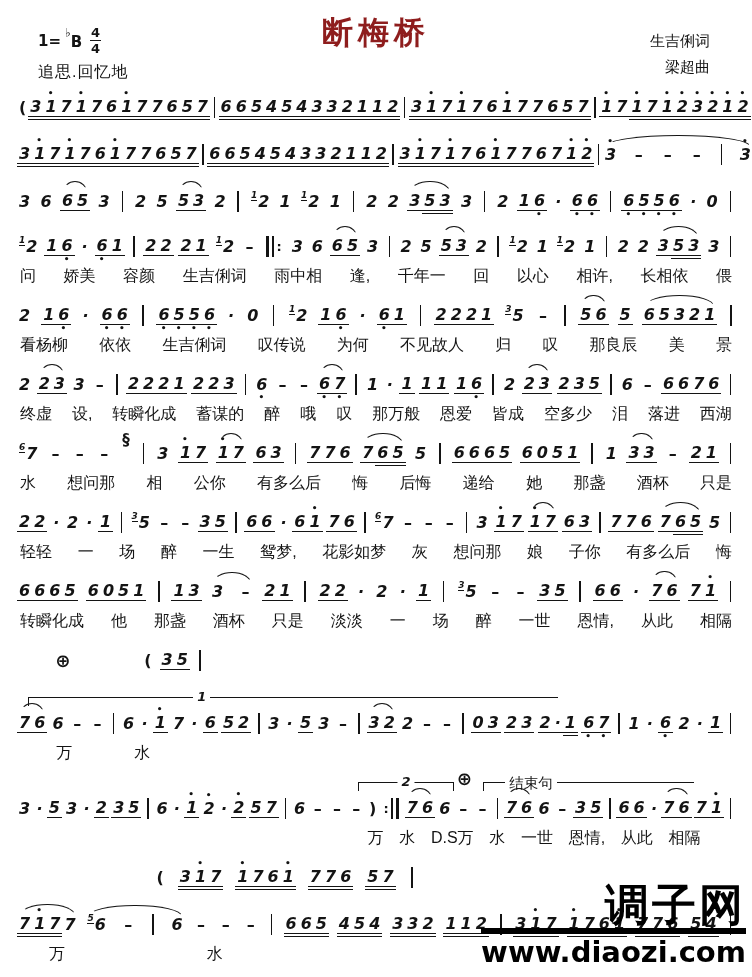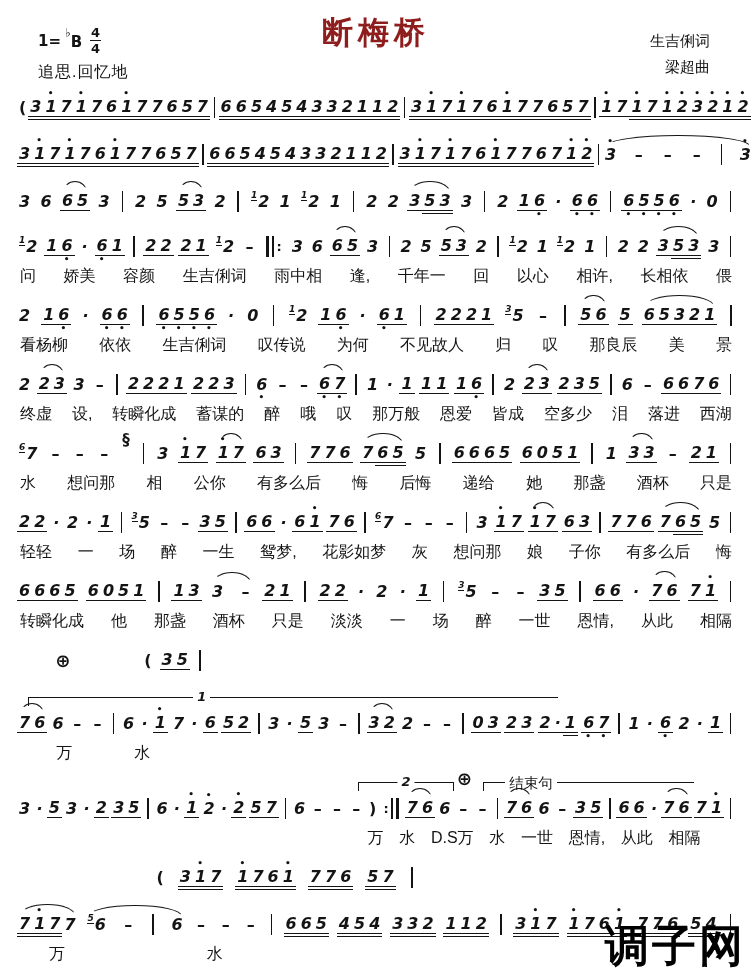--- a/index.html
+++ b/index.html
@@ -4480,13 +4480,14 @@
           <span class="lw">万</span>
           <span class="lw">水</span>
         </div>
       </div>
     </div>
 
 </div>
 
 <div class="wm">
   <div class="n">调子网</div>
+  <div class="u">www.diaozi.com</div>
 </div>
 
 </body></html>

